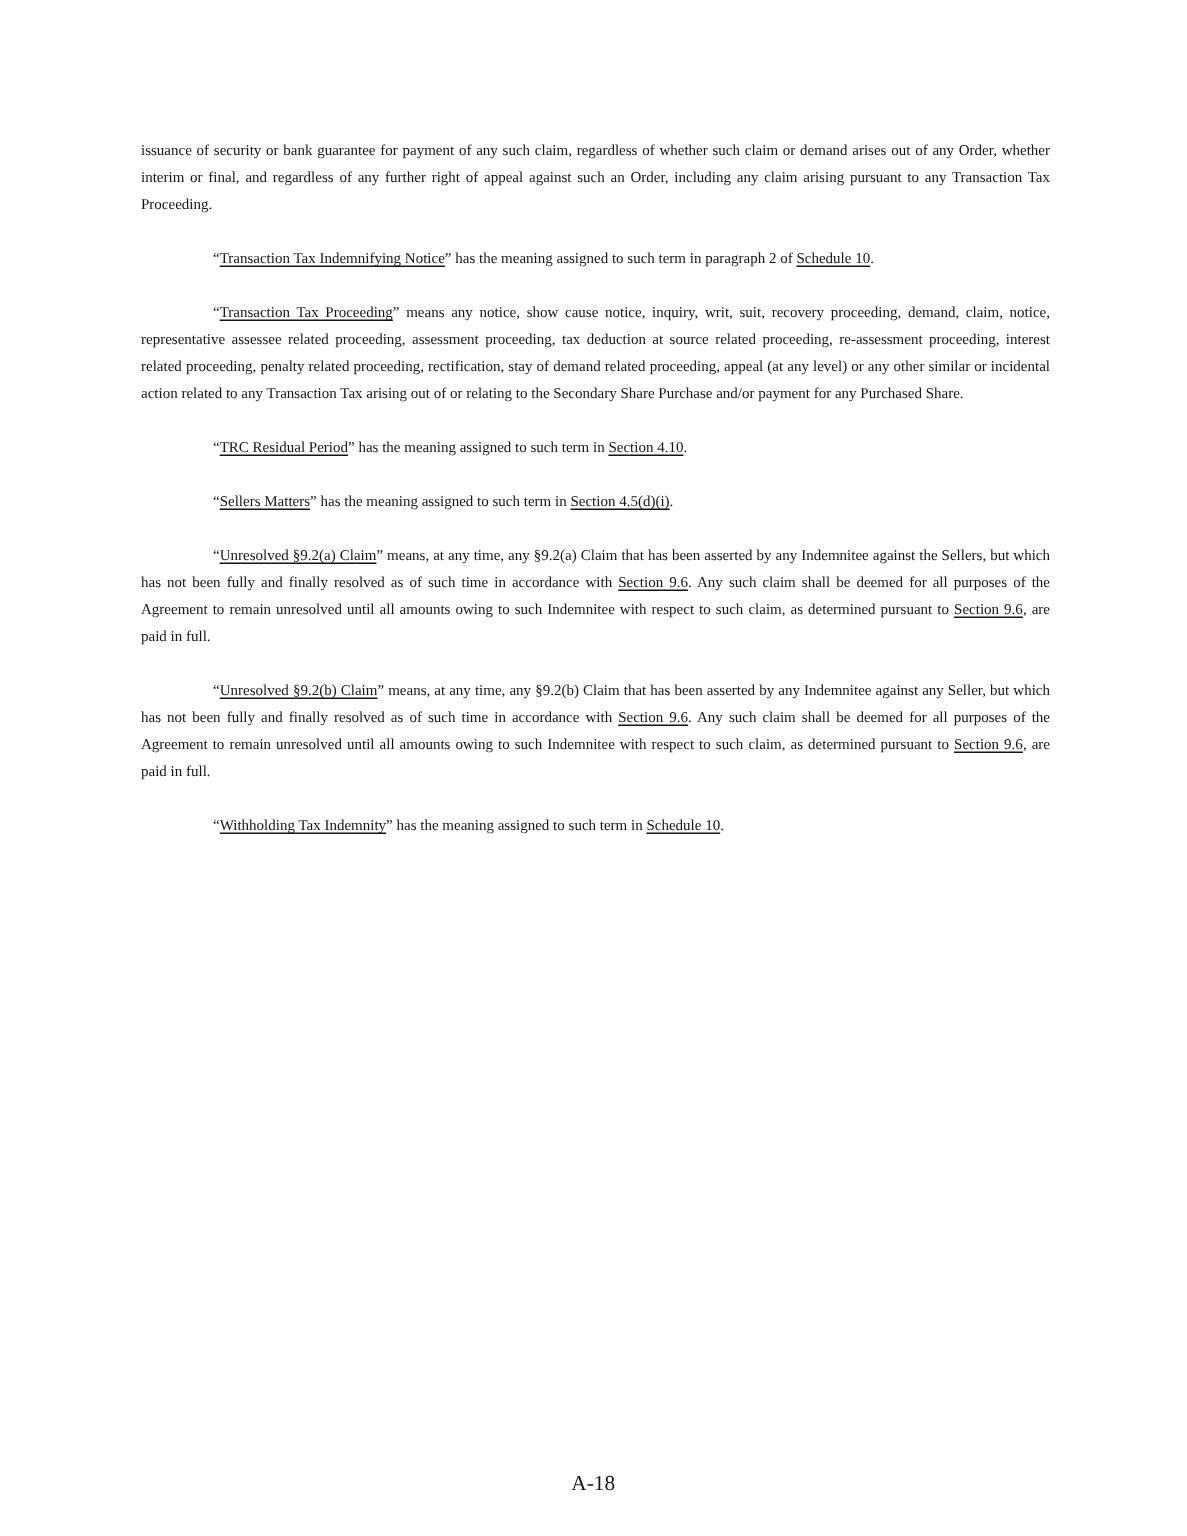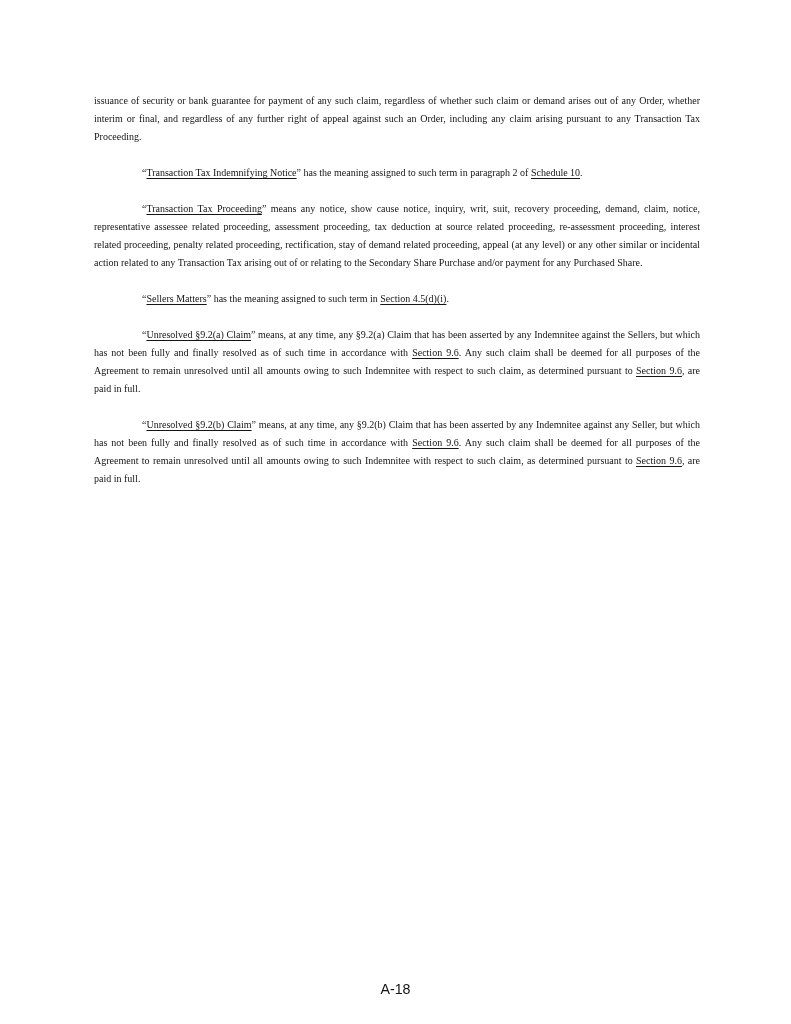--- a/index.html
+++ b/index.html
@@ -20,30 +20,32 @@
     text-indent: 0;
   }
   .para.indent { text-indent: 48px; }
   .u { text-decoration: underline; text-underline-offset: 2px; text-decoration-thickness: 1px; }
   .footer {
     position: absolute;
     left: 0;
     width: 791px;
     top: 981px;
     text-align: center;
-    font-family: Liberation Sans, sans-serif;
+    font-family: Liberation Serif, serif;
     font-size: 14.2px;
     color: #141414;
   }
 </style>
 </head>
 <body>
 
 <div class="page" id="doc-body">
     <p class="para"><span>issuance of security or bank guarantee for payment of any such claim, regardless of whether such claim or demand arises out of any Order, whether interim or final, and regardless of any further right of appeal against such an Order, including any claim arising pursuant to any Transaction Tax Proceeding.</span></p>
     <p class="para indent"><span>“</span><span class="u">Transaction Tax Indemnifying Notice</span><span>” has the meaning assigned to such term in paragraph 2 of </span><span class="u">Schedule 10</span><span>.</span></p>
     <p class="para indent"><span>“</span><span class="u">Transaction Tax Proceeding</span><span>” means any notice, show cause notice, inquiry, writ, suit, recovery proceeding, demand, claim, notice, representative assessee related proceeding, assessment proceeding, tax deduction at source related proceeding, re-assessment proceeding, interest related proceeding, penalty related proceeding, rectification, stay of demand related proceeding, appeal (at any level) or any other similar or incidental action related to any Transaction Tax arising out of or relating to the Secondary Share Purchase and/or payment for any Purchased Share.</span></p>
+    <p class="para indent"><span>“</span><span class="u">TRC Residual Period</span><span>” has the meaning assigned to such term in </span><span class="u">Section 4.10</span><span>.</span></p>
     <p class="para indent"><span>“</span><span class="u">Sellers Matters</span><span>” has the meaning assigned to such term in </span><span class="u">Section 4.5(d)(i)</span><span>.</span></p>
     <p class="para indent"><span>“</span><span class="u">Unresolved §9.2(a) Claim</span><span>” means, at any time, any §9.2(a) Claim that has been asserted by any Indemnitee against the Sellers, but which has not been fully and finally resolved as of such time in accordance with </span><span class="u">Section 9.6</span><span>.  Any such claim shall be deemed for all purposes of the Agreement to remain unresolved until all amounts owing to such Indemnitee with respect to such claim, as determined pursuant to </span><span class="u">Section 9.6</span><span>, are paid in full.</span></p>
     <p class="para indent"><span>“</span><span class="u">Unresolved §9.2(b) Claim</span><span>” means, at any time, any §9.2(b) Claim that has been asserted by any Indemnitee against any Seller, but which has not been fully and finally resolved as of such time in accordance with </span><span class="u">Section 9.6</span><span>.  Any such claim shall be deemed for all purposes of the Agreement to remain unresolved until all amounts owing to such Indemnitee with respect to such claim, as determined pursuant to </span><span class="u">Section 9.6</span><span>, are paid in full.</span></p>
+    <p class="para indent"><span>“</span><span class="u">Withholding Tax Indemnity</span><span>” has the meaning assigned to such term in </span><span class="u">Schedule 10</span><span>.</span></p>
   </div>
 
 <div class="footer">A-18</div>
 
 </body></html>

